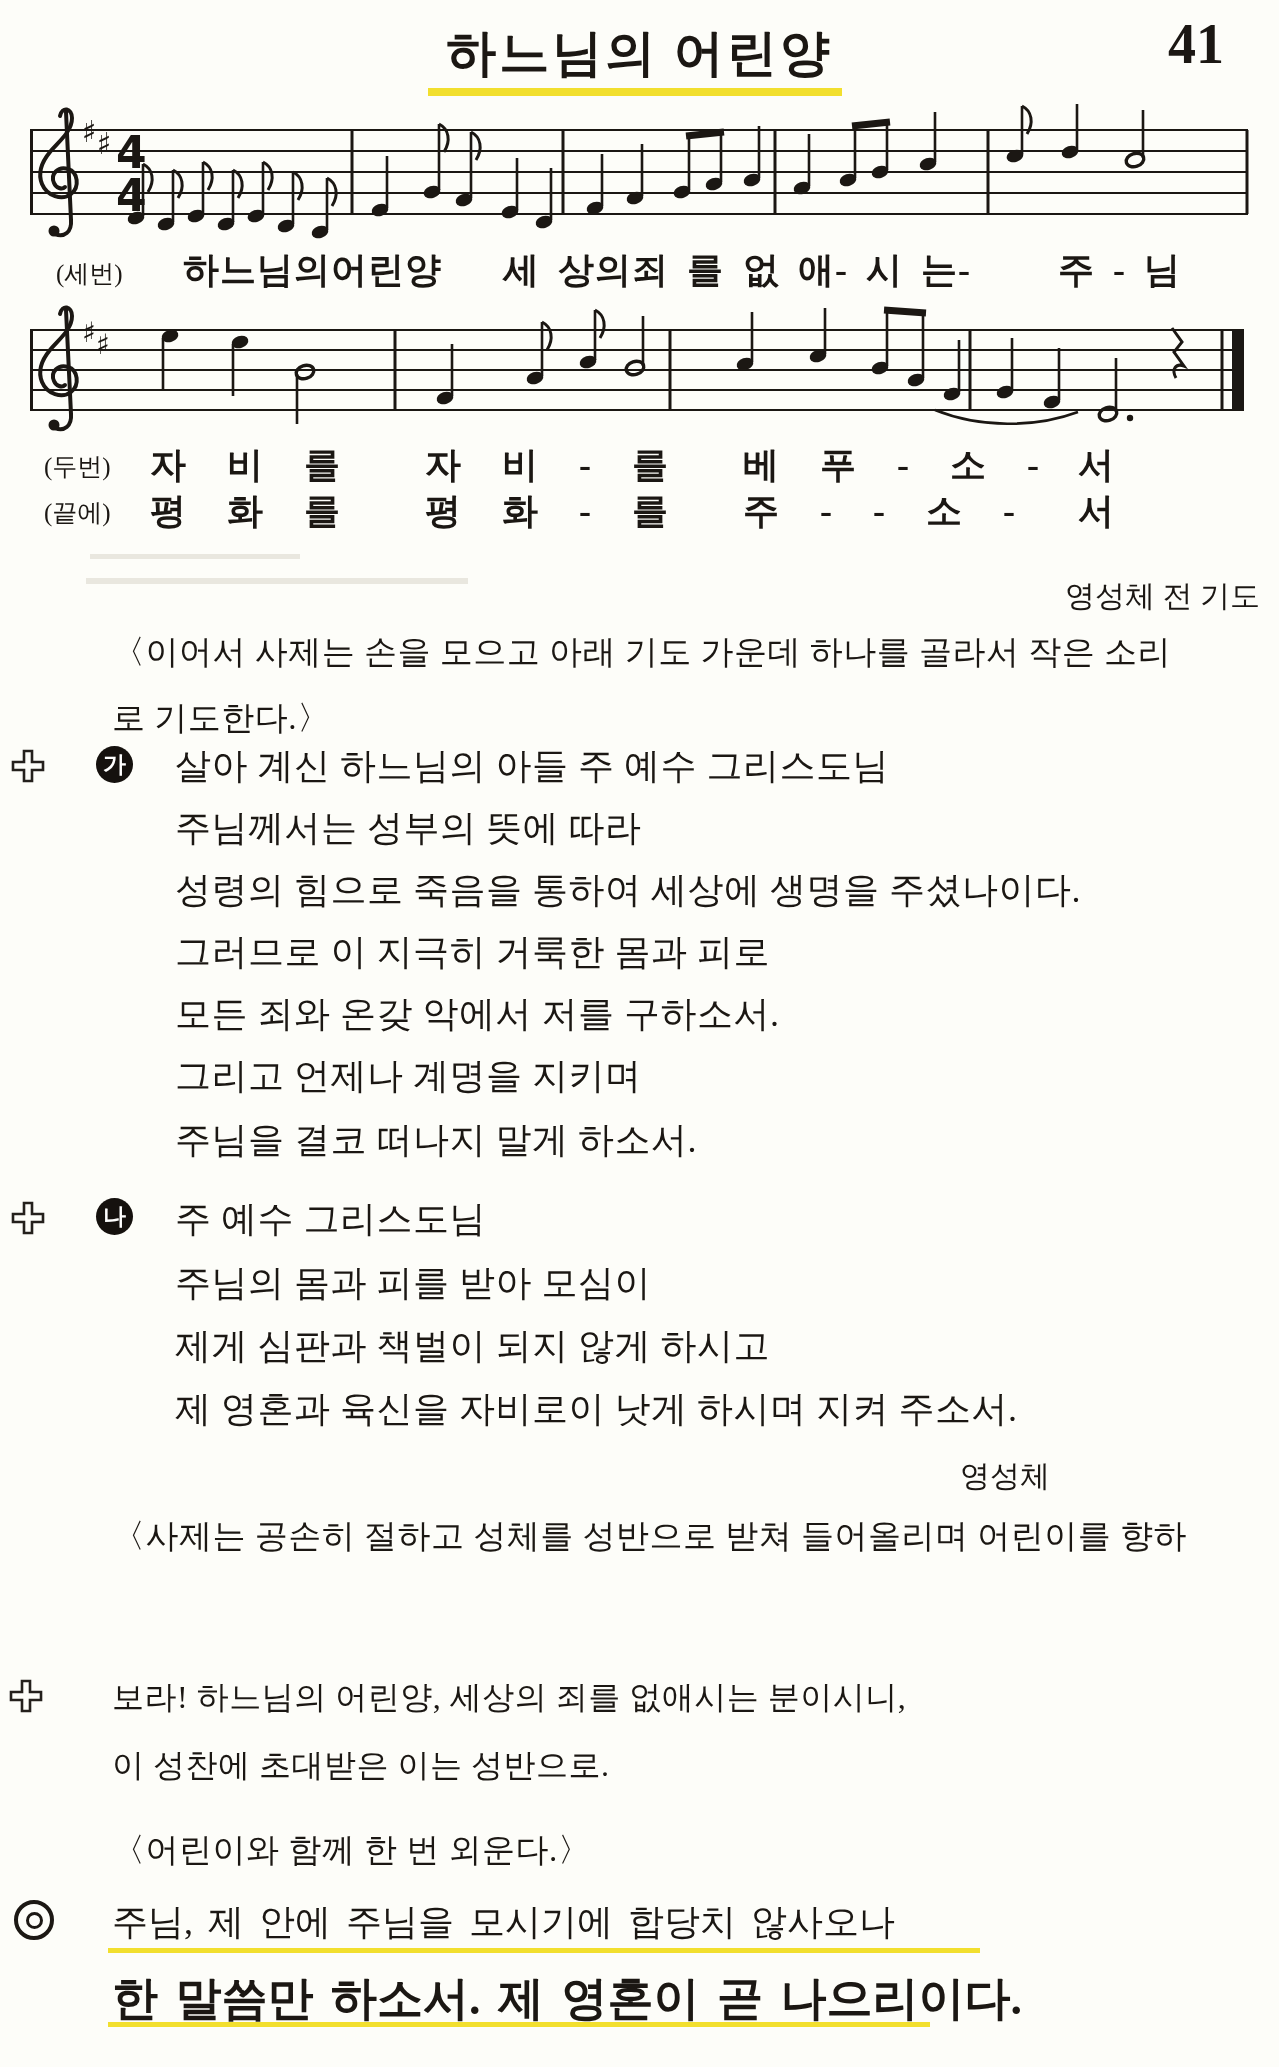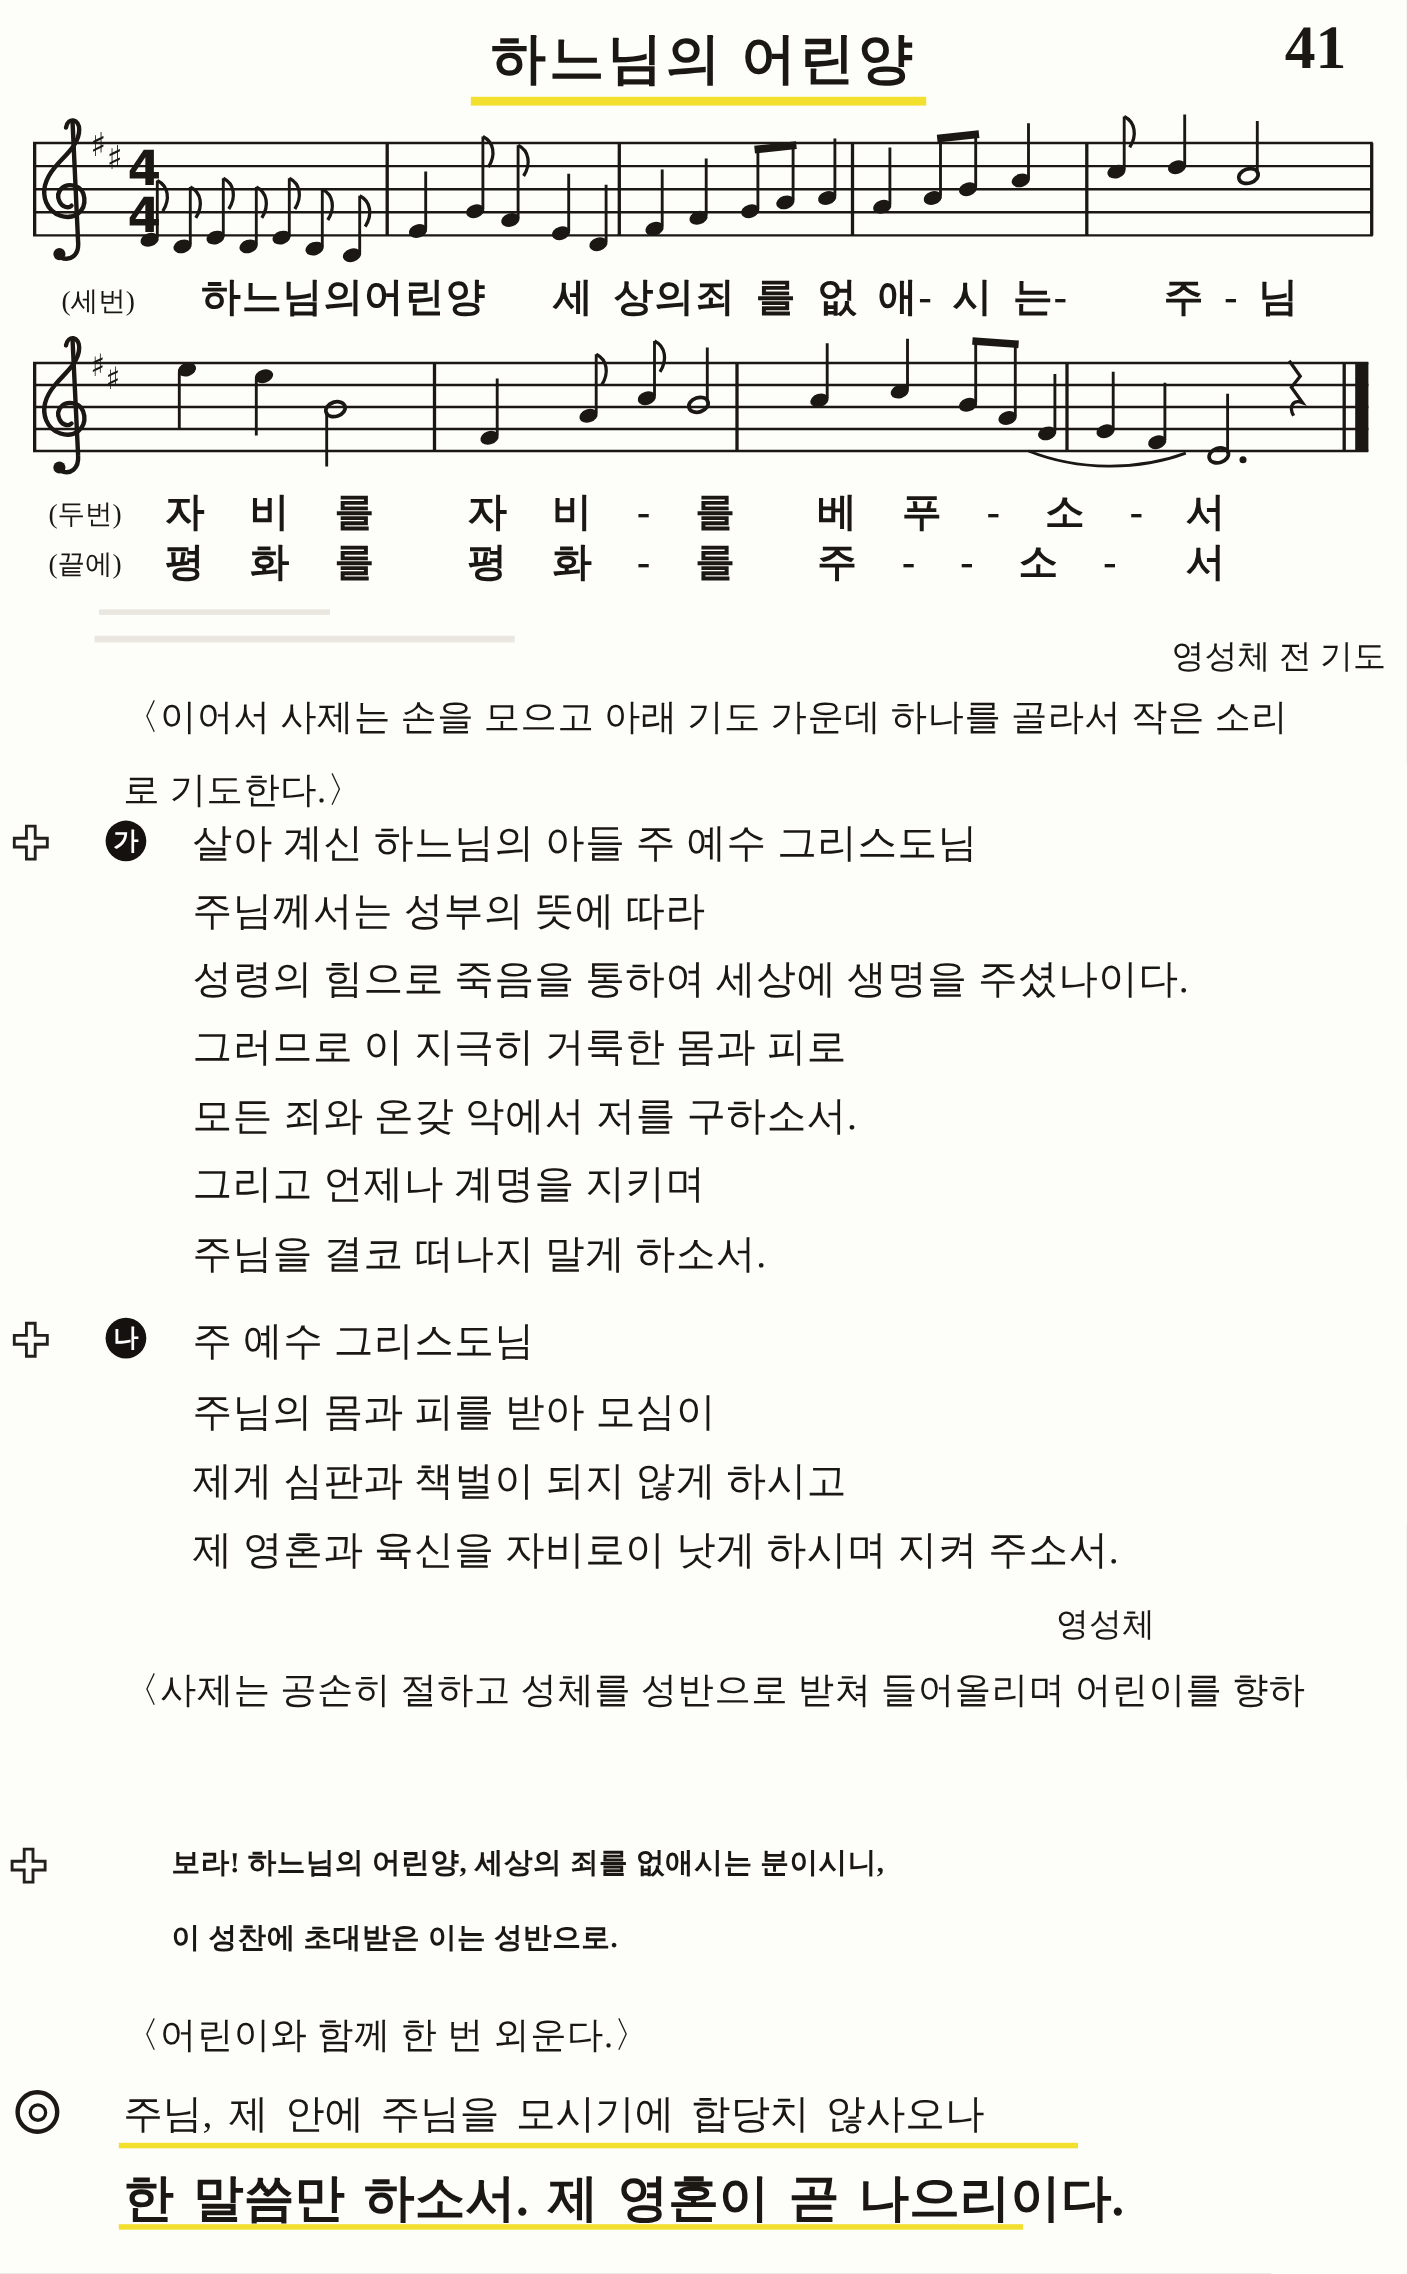--- a/index.html
+++ b/index.html
@@ -11,21 +11,21 @@
   .abs{position:absolute;white-space:nowrap;}
   .title{left:0;top:20px;width:1279px;text-align:center;font-size:50px;font-weight:700;letter-spacing:3px;}
   .title-underline{left:428px;top:88px;width:414px;height:8px;background:#f2df2e;}
   .pagenum{left:1168px;top:12px;font-size:56px;font-weight:700;}
   .lyric{font-size:36px;font-weight:700;word-spacing:8px;letter-spacing:1px;}
   .lyric-w{font-size:36px;font-weight:700;word-spacing:30px;letter-spacing:1px;}
   .vlabel{font-size:25px;font-weight:400;letter-spacing:0;}
   .heading{font-size:30px;font-weight:400;}
   .rubric{font-size:33px;letter-spacing:0.5px;}
   .prayer{font-size:36px;letter-spacing:0.5px;}
-  .bold-line{font-size:26px;font-weight:700;letter-spacing:0.5px;margin-left:44px;}
+  .bold-line{font-size:32px;font-weight:400;letter-spacing:0.5px;}
   .resp-line{font-size:36px;word-spacing:6px;}
   .hl{background:#f2df2e;height:5px;}
   .smudge{background:#d9d6cb;opacity:.55;}
   .marker{width:37px;height:37px;border-radius:50%;background:#15110e;color:#fff;
     font-size:23px;font-weight:700;display:flex;align-items:center;justify-content:center;
     font-family:"Liberation Serif",serif;}
   .resp-outer{width:32px;height:32px;border:4px solid #1c1814;border-radius:50%;
     display:flex;align-items:center;justify-content:center;}
   .resp-inner{width:11px;height:11px;border:3.5px solid #1c1814;border-radius:50%;}
   

